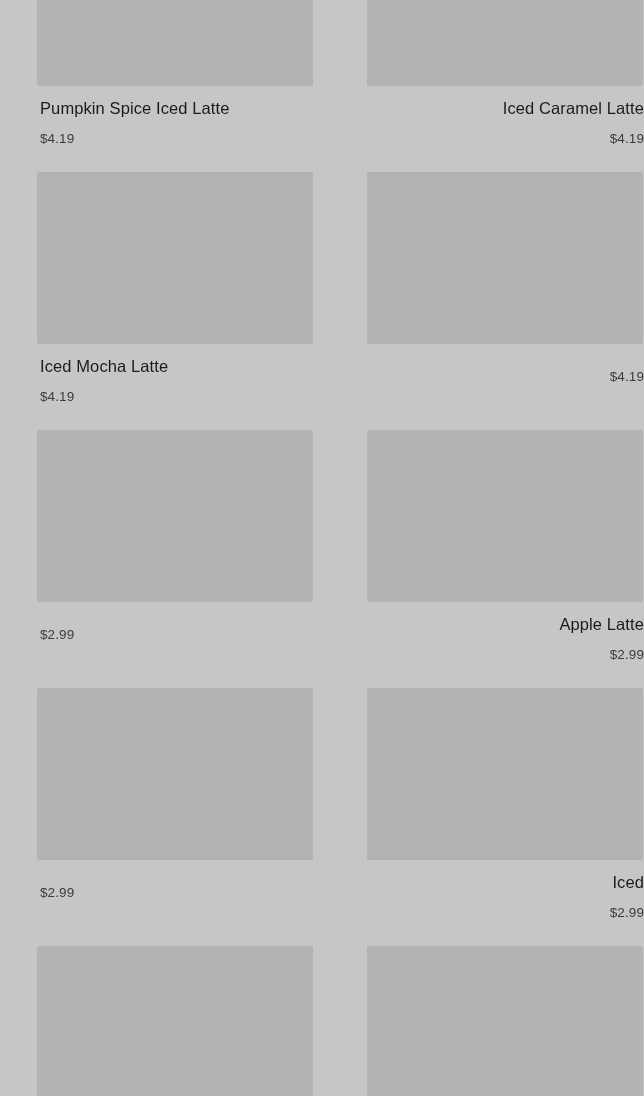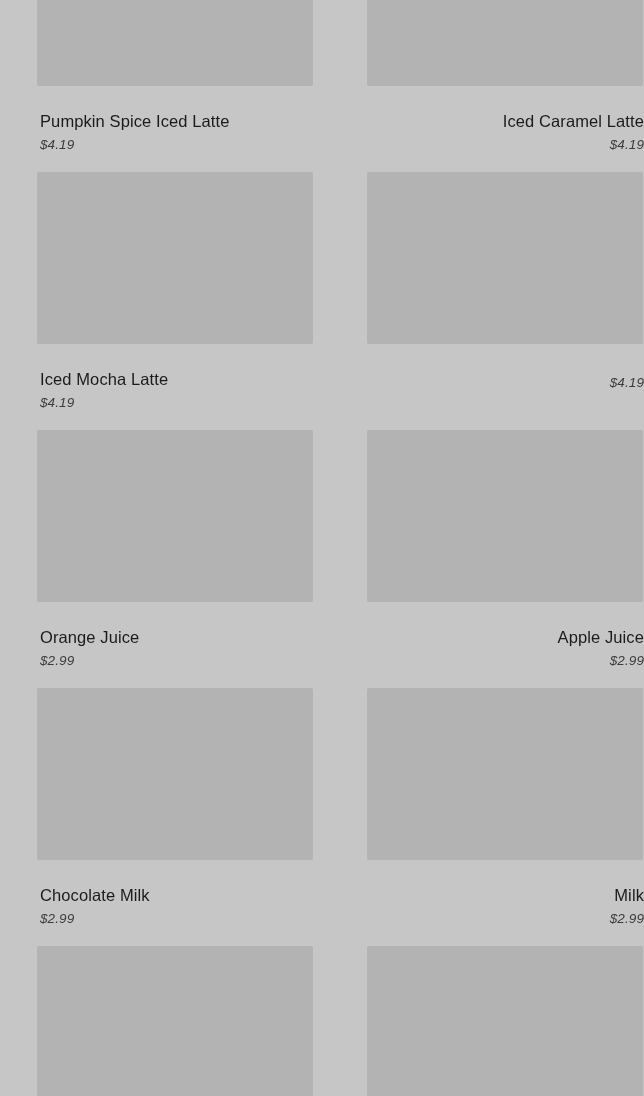--- a/index.html
+++ b/index.html
@@ -43,40 +43,39 @@
     width: 276px;
     height: 172px;
     margin-left: 30px;
     background: #b3b3b3;
     border-radius: 2px;
     flex: none;
   }
 
   .product-info {
     padding-left: 33px;
-    padding-top: 25px;
+    padding-top: 12px;
   }
 
   .product-name {
     font-size: 16.5px;
     line-height: 20px;
     color: #1b1b1b;
     font-weight: 400;
     letter-spacing: 0.1px;
     white-space: nowrap;
   }
 
   .product-price {
     font-size: 13.5px;
     line-height: 18px;
     color: #3c3c3c;
-    margin-top: 5px;
+    margin-top: 12px;
     letter-spacing: 0.1px;
     white-space: nowrap;
-    font-style: italic;
   }
 
   
   .product-card.col-right .product-info {
     padding-left: 34px;
     text-align: right;
   }
   .product-card.col-right .product-thumb {
     margin-left: 30px;
   }
@@ -113,45 +112,43 @@
   <div class="product-card col-right">
     <div class="product-thumb"></div>
     <div class="product-info">
       <div class="product-price">$4.19</div>
     </div>
   </div>
 
   <div class="product-card col-left">
     <div class="product-thumb"></div>
     <div class="product-info">
-      <div class="product-name">Orange Juice</div>
       <div class="product-price">$2.99</div>
     </div>
   </div>
 
   <div class="product-card col-right">
     <div class="product-thumb"></div>
     <div class="product-info">
-      <div class="product-name">Apple Juice</div>
+      <div class="product-name">Apple Latte</div>
       <div class="product-price">$2.99</div>
     </div>
   </div>
 
   <div class="product-card col-left">
     <div class="product-thumb"></div>
     <div class="product-info">
-      <div class="product-name">Chocolate Milk</div>
       <div class="product-price">$2.99</div>
     </div>
   </div>
 
   <div class="product-card col-right">
     <div class="product-thumb"></div>
     <div class="product-info">
-      <div class="product-name">Milk</div>
+      <div class="product-name">Iced</div>
       <div class="product-price">$2.99</div>
     </div>
   </div>
 
   <div class="product-card col-left">
     <div class="product-thumb"></div>
 
   </div>
 
   <div class="product-card col-right">

